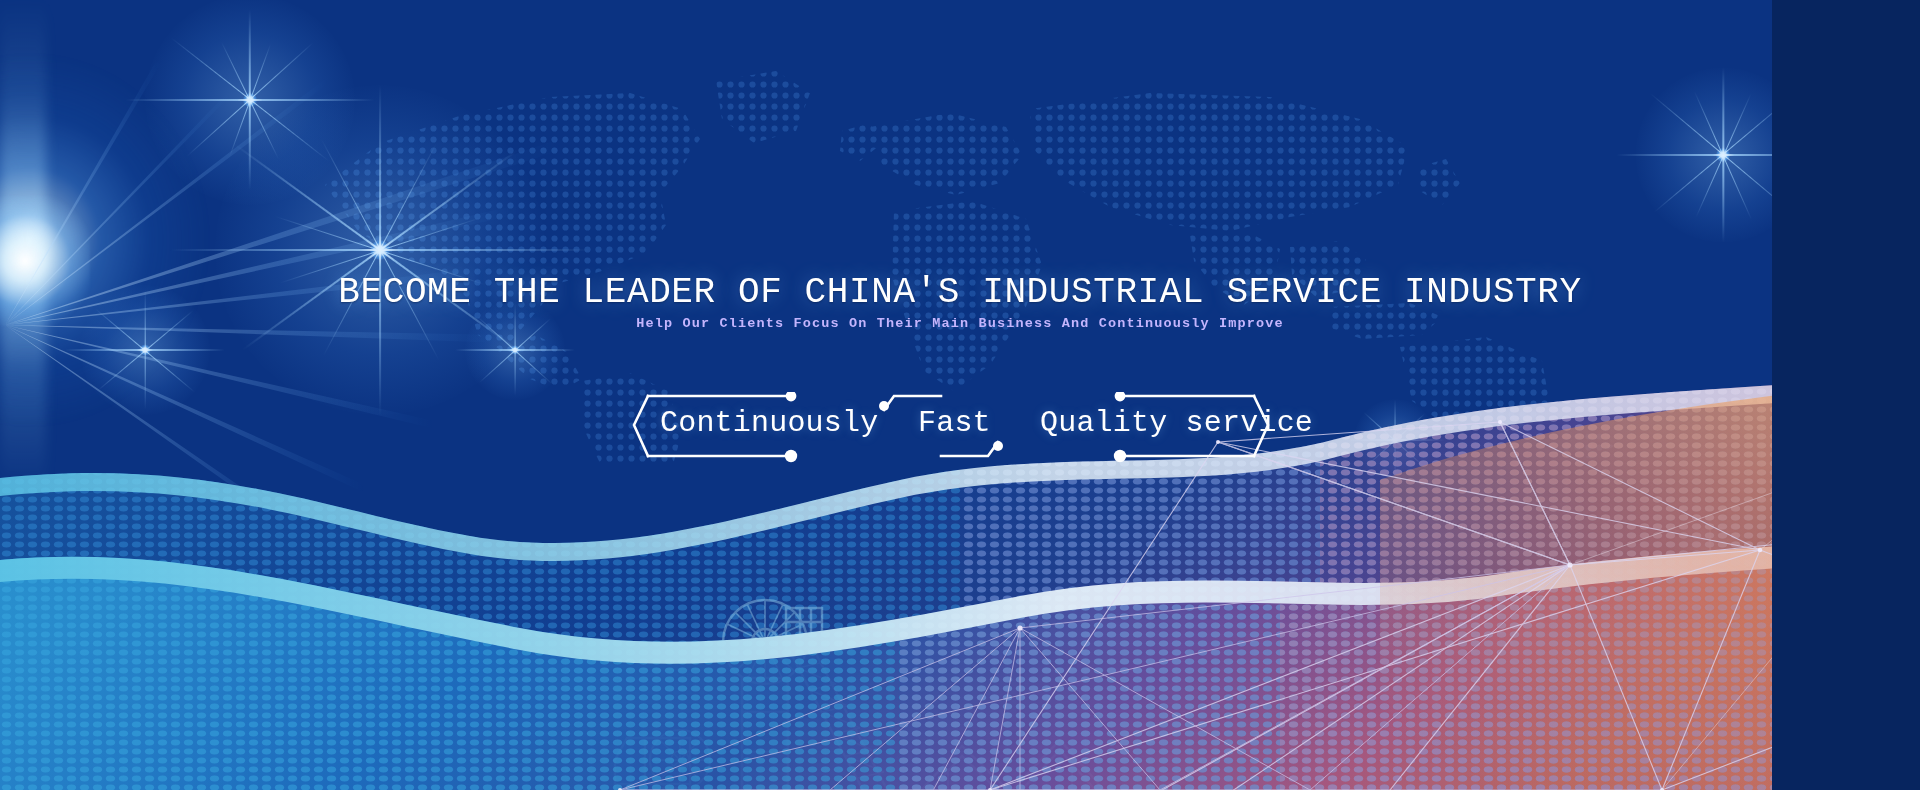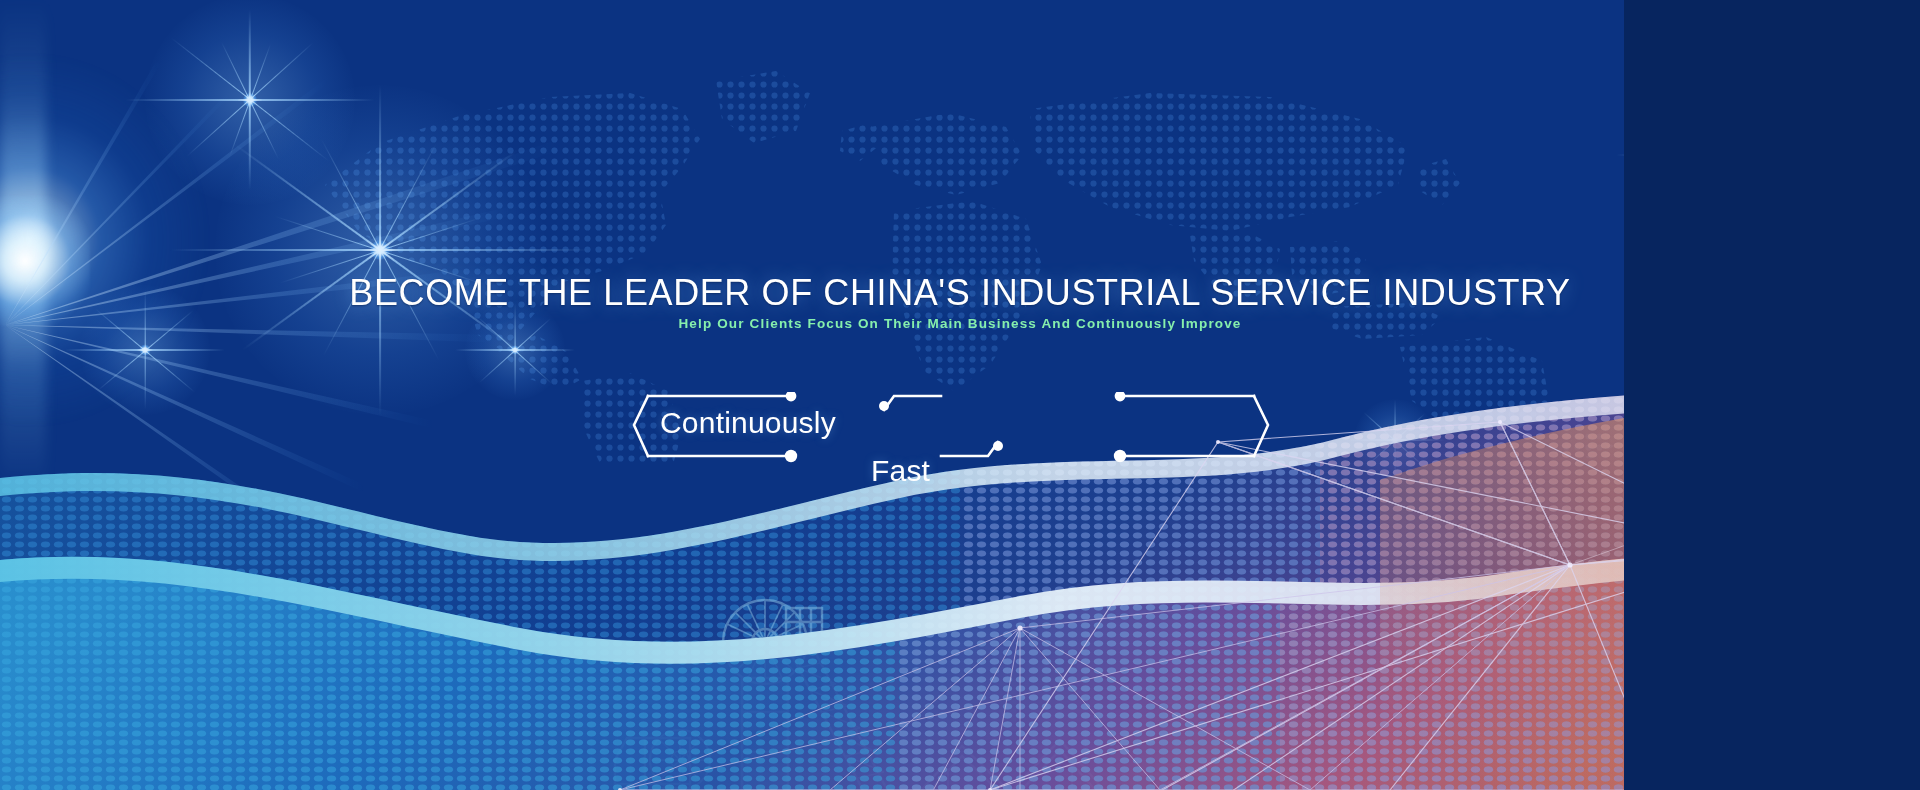--- a/index.html
+++ b/index.html
@@ -1,23 +1,23 @@
 <!DOCTYPE html>
 <html><head>
 <meta charset="utf-8">
 <style>
   html,body{margin:0;padding:0;background:#07255f;}
   *{box-sizing:border-box;}
 
   .banner{
     position:relative;
-    width:1624px;
+    width:1772px;
     height:790px;
     overflow:hidden;
-    font-family:Liberation Sans, sans-serif;
+    font-family:Liberation Mono, monospace;
     background:
       radial-gradient(ellipse 900px 620px at 52% 18%, #12448f 0%, rgba(18,68,143,0) 70%),
       linear-gradient(175deg,#0a3077 0%, #0b3585 32%, #0a2f76 58%, #082category 100%),
       #0b3382;
     background-color:#0b3382;
   }
   .layer{position:absolute;inset:0;}
   .noclick{pointer-events:none;}
 
   
@@ -79,37 +79,37 @@
     text-align:center;
     color:#ffffff;
     font-size:36px;
     font-weight:400;
     letter-spacing:.6px;
     white-space:nowrap;
     text-shadow:0 0 18px rgba(120,190,255,.45), 0 1px 2px rgba(0,20,60,.55);
   }
   .subtitle{
     position:absolute;top:312px;left:0;width:1920px;
-    text-align:center;color:#86efac;
+    text-align:center;color:#c4b5fd;
     font-size:13.5px;font-weight:bold;letter-spacing:1.15px;line-height:24px;
   }
   .subtitle div{white-space:nowrap;}
 
   
   .features{
     position:absolute;top:392px;left:0;width:1920px;height:72px;
   }
   .feat-svg{position:absolute;left:0;top:0;}
   .feat-label{
     position:absolute;color:#ffffff;font-size:30px;font-weight:400;
     letter-spacing:.2px;white-space:nowrap;top:14px;
     text-shadow:0 0 10px rgba(130,195,255,.35);
   }
   #feat0{left:660px;}
-  #feat1{left:871px;margin-top:48px;}
+  #feat1{left:918px;}
   #feat2{left:1040px;}
 </style>
 </head>
 <body>
 
 <div class="banner">
 
   <div class="worldmap noclick">
     <svg width="1460" height="430" viewBox="0 0 1460 430" xmlns="http://www.w3.org/2000/svg">
       <defs>
@@ -521,16 +521,17 @@
           <circle cx="791" cy="64" r="6.2"></circle>
           <circle cx="1120" cy="4" r="5.4"></circle>
           <circle cx="1120" cy="64" r="6.2"></circle>
           <circle cx="884" cy="14" r="5"></circle>
           <circle cx="998" cy="54" r="5"></circle>
         </g>
       </svg>
 
       <span class="feat-label" id="feat0">Continuously</span>
       <span class="feat-label" id="feat1">Fast</span>
+      <span class="feat-label" id="feat2">Quality service</span>
     </div>
 
   </div>
 </div>
 
 </body></html>

